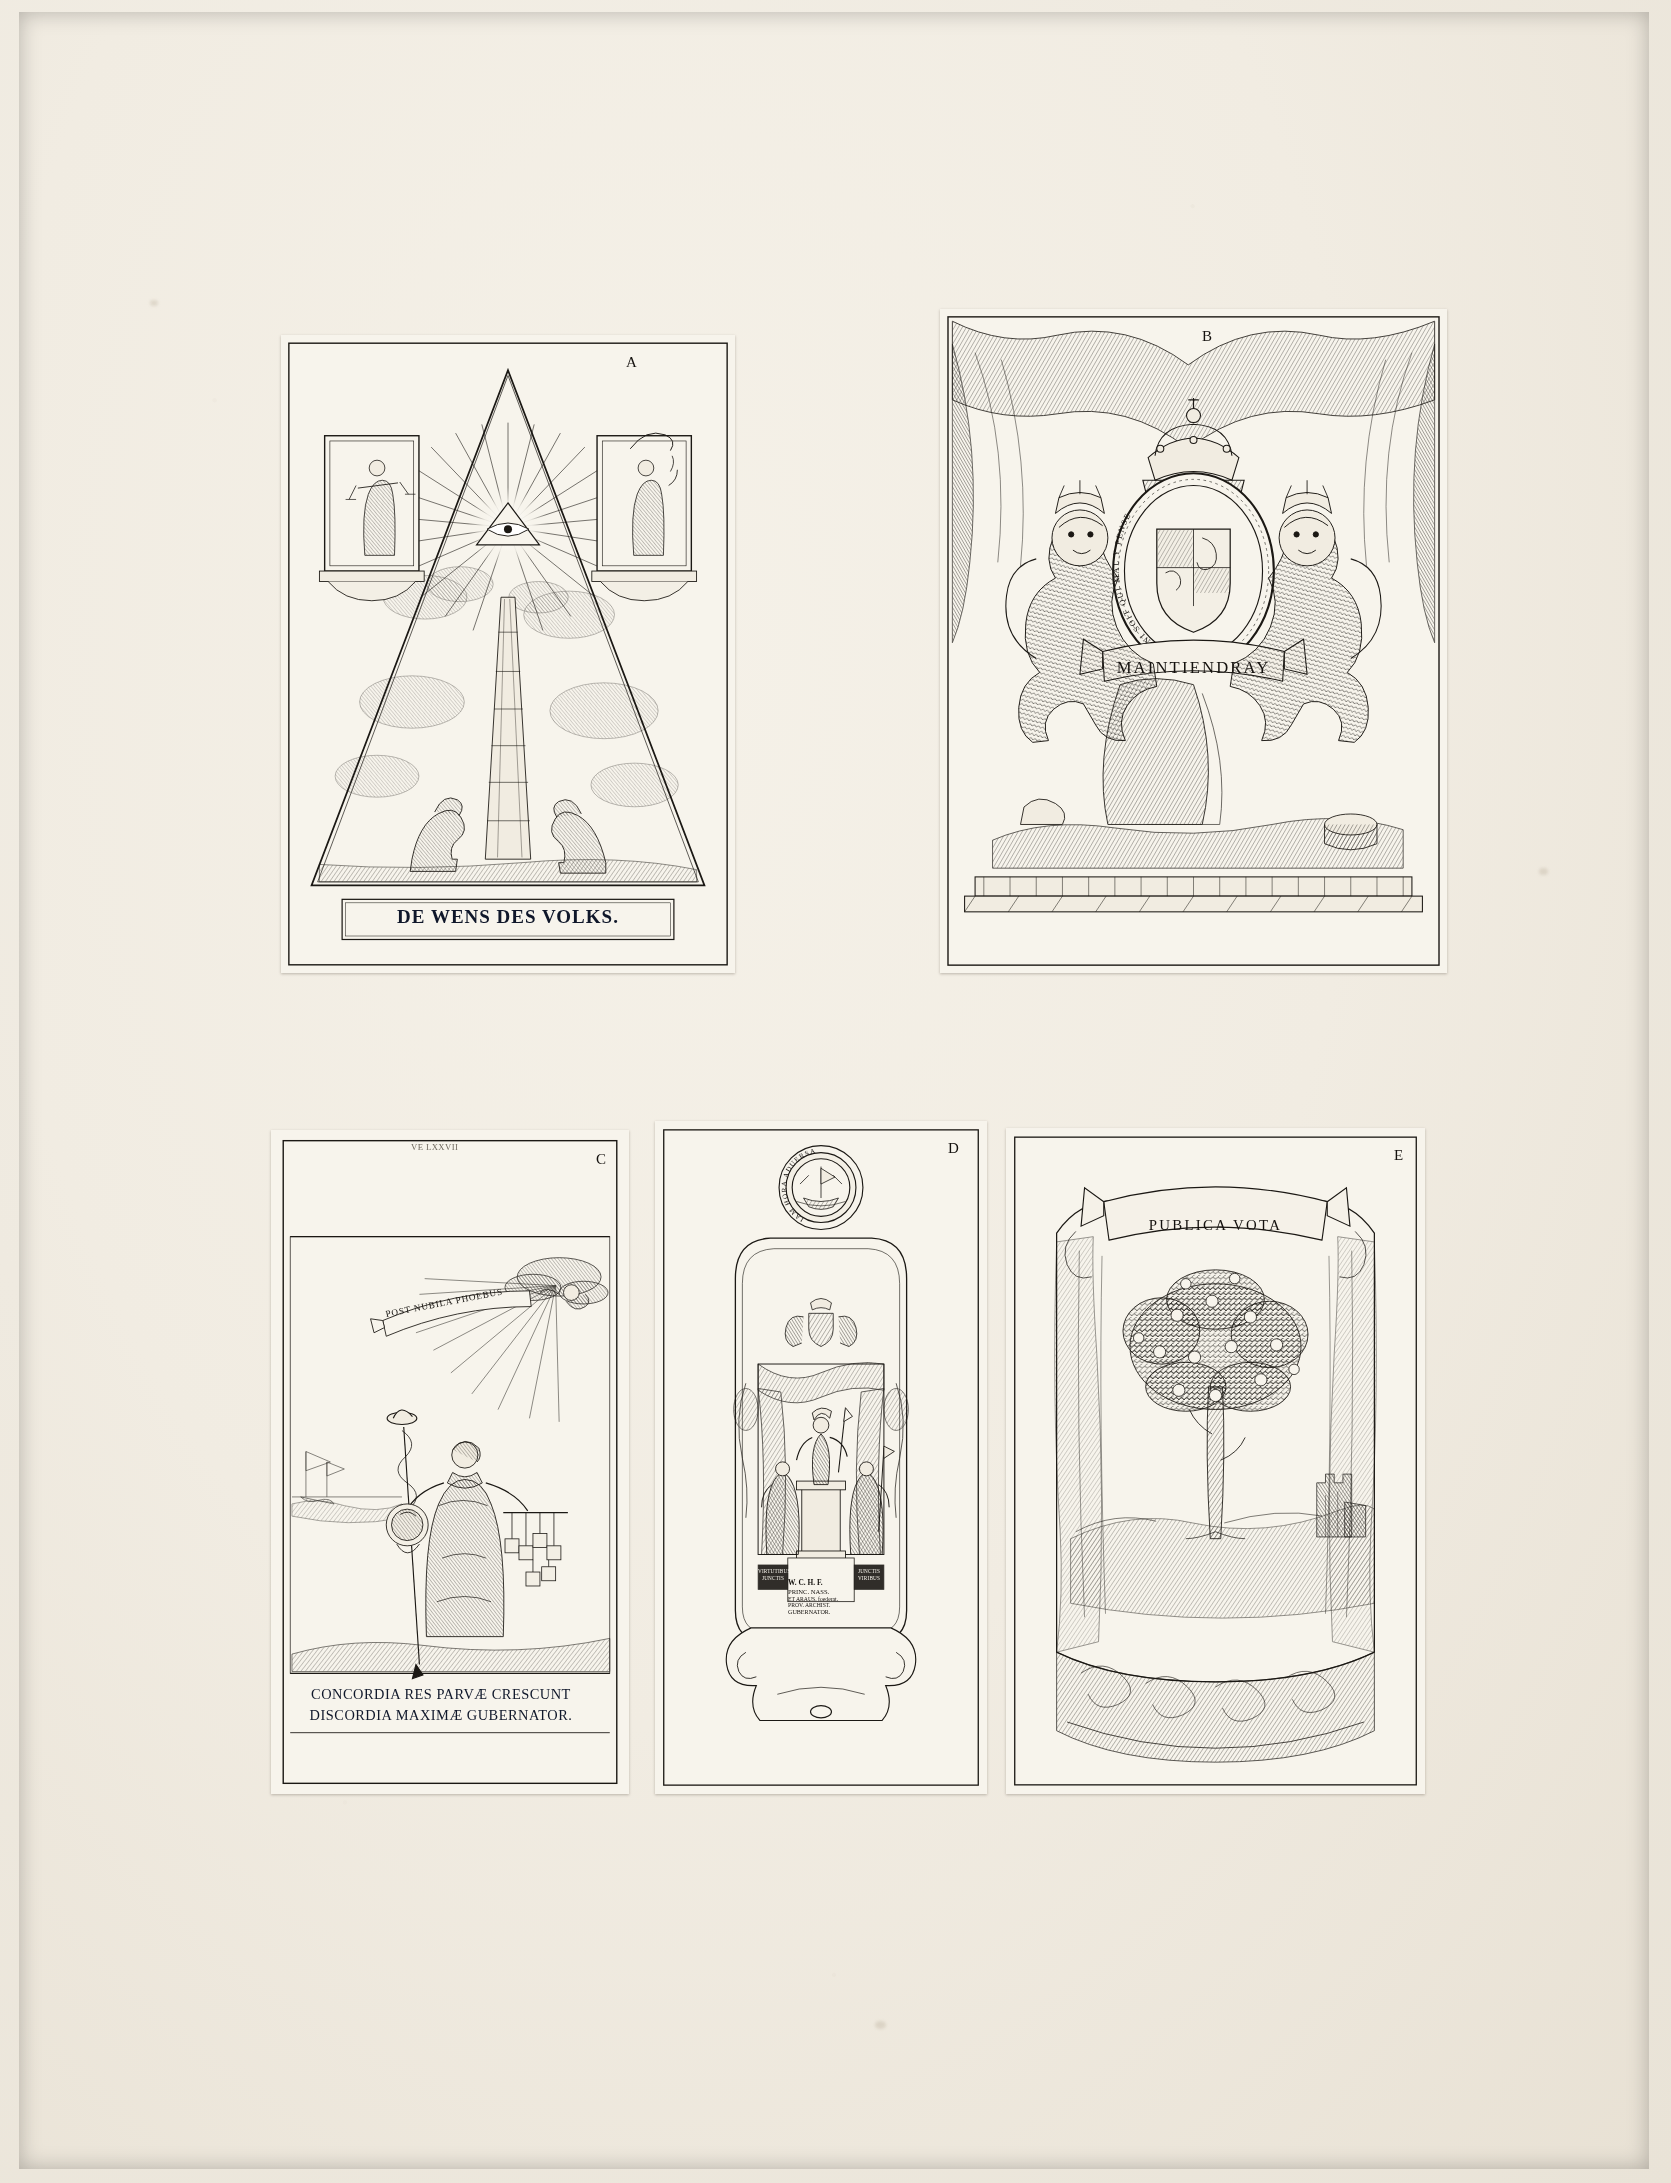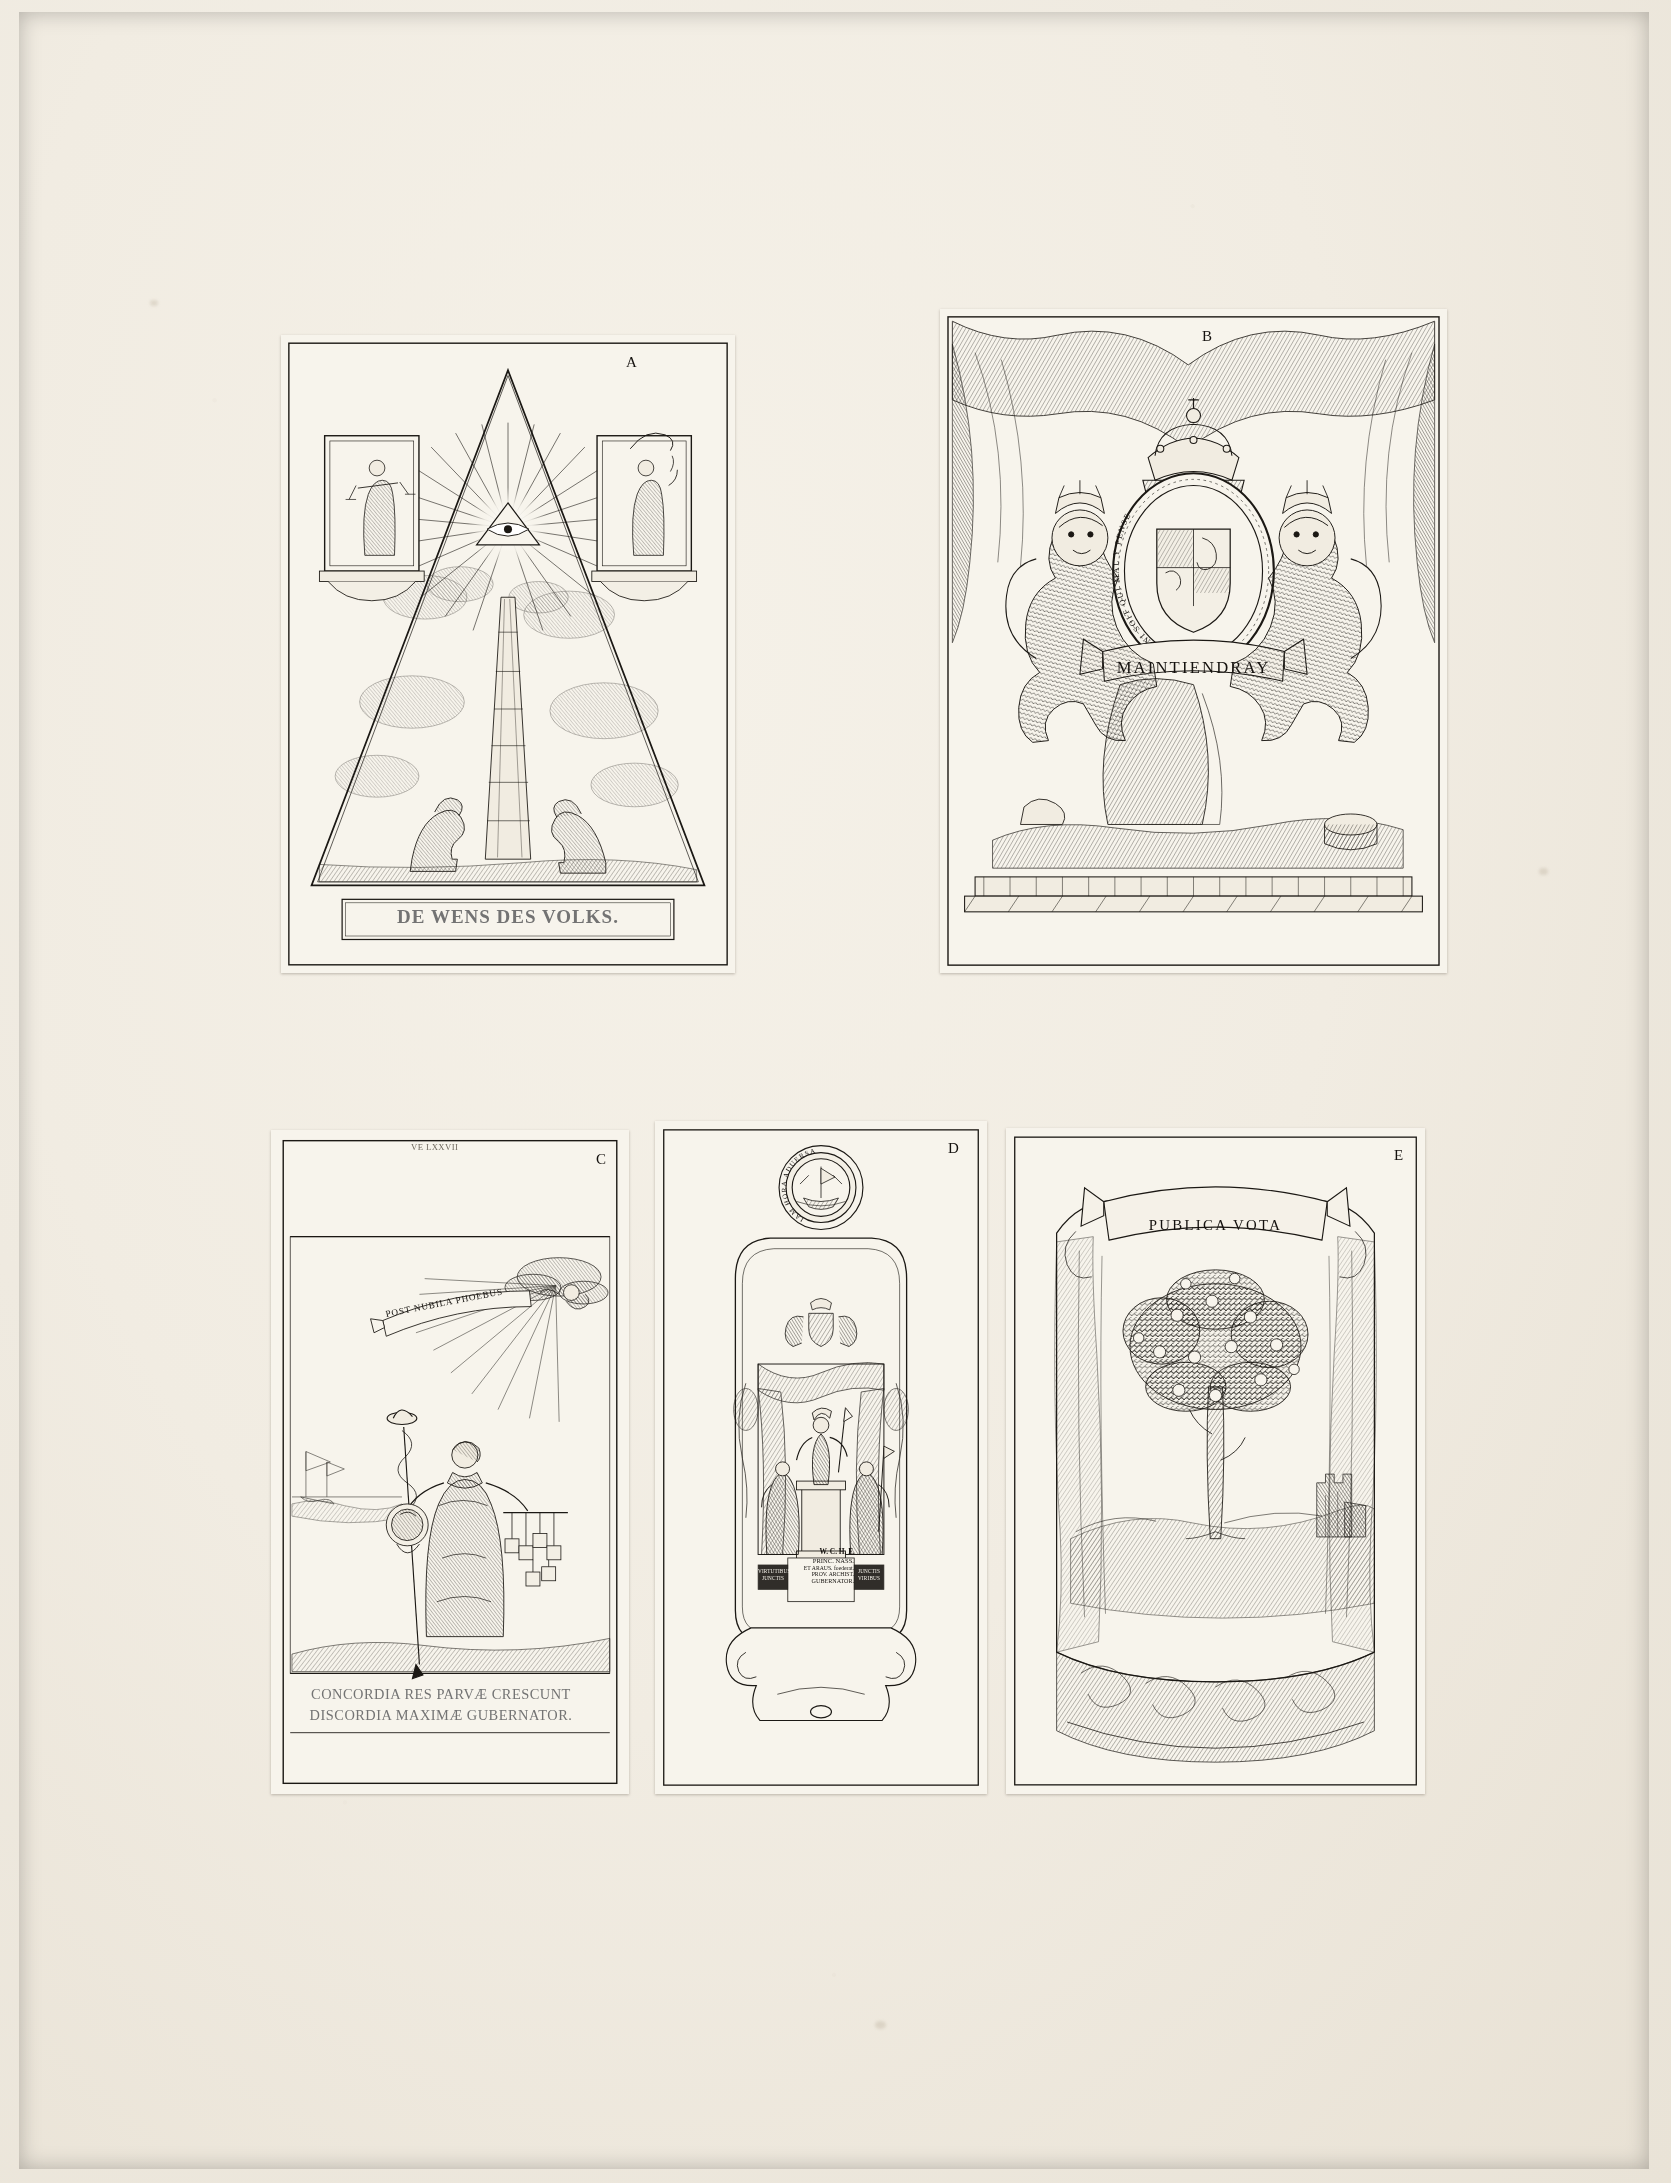--- a/index.html
+++ b/index.html
@@ -65,21 +65,21 @@
     font-size: 15px;
     letter-spacing: 0.4px;
   }
   .engrave-bg {
     position: absolute;
     left: 0; top: 0; right: 0; bottom: 0;
   }
   svg { display: block; }
   .cap {
     font-family: "Liberation Serif", serif;
-    color: #737373;
+    color: #0f172a;
     text-align: center;
     letter-spacing: 1px;
   }
 </style>
 </head>
 <body>
 
 <div id="sheet">
 
   <div id="paper">
@@ -606,21 +606,21 @@
           <path d="M110,580 q-32,14 -28,42 q4,26 34,24 q-10,24 4,40 l140,0 q14,-16 4,-40 q30,2 34,-24 q4,-28 -28,-42 z"></path>
           <path d="M104,608 q-14,8 -8,22 q6,12 20,6" fill="none" stroke-width="1"></path>
           <path d="M276,608 q14,8 8,22 q-6,12 -20,6" fill="none" stroke-width="1"></path>
           <path d="M140,656 q50,-16 100,0" fill="none" stroke-width=".8"></path>
           <ellipse cx="190" cy="676" rx="12" ry="7"></ellipse>
         </g>
       </svg>
 
       <div class="plate-letter" style="left:293px; top:19px;">D</div>
 
-      <div style="position:absolute; left:133px; top:427px; width:66px; text-align:right; color:#14110e; line-height:1.18;">
+      <div style="position:absolute; left:133px; top:458px; width:66px; text-align:left; color:#14110e; line-height:1.18;">
         <div style="font-size:7.4px; font-weight:700;">W. C. H. F.</div>
         <div style="font-size:6.6px;">PRINC. NASS.</div>
         <div style="font-size:5.7px;">ET ARAUS. foederat.</div>
         <div style="font-size:5.7px;">PROV. ARCHIST.</div>
         <div style="font-size:6.1px;">GUBERNATOR.</div>
       </div>
 
       <div style="position:absolute; left:103px; top:447px; width:30px; text-align:center; color:#f7f4ec; font-size:5.2px; line-height:1.25; letter-spacing:0.2px;">VIRTUTIBUS JUNCTIS</div>
       <div style="position:absolute; left:199px; top:447px; width:30px; text-align:center; color:#f7f4ec; font-size:5.2px; line-height:1.25; letter-spacing:0.2px;">JUNCTIS VIRIBUS</div>
     </div>

